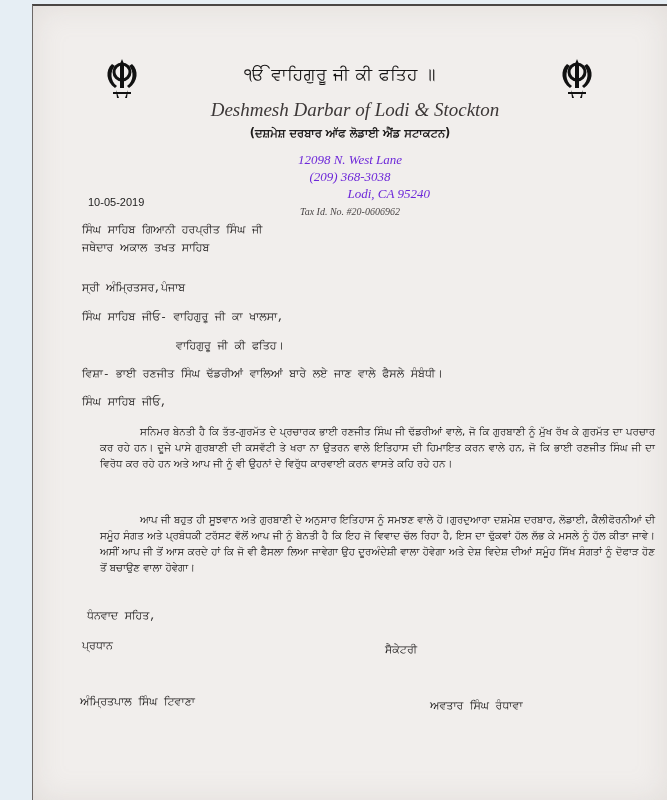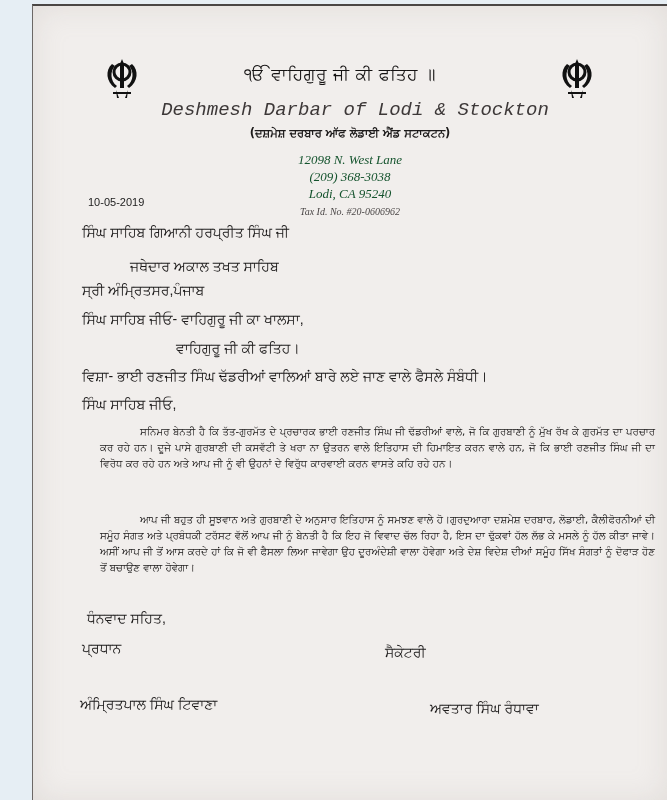--- a/index.html
+++ b/index.html
@@ -34,21 +34,21 @@
       font-family: "DejaVu Sans", sans-serif;
       font-size: 17px;
       color: #151313;
       letter-spacing: 0.5px;
     }
     .org-en {
       position: absolute;
       left: 160px; top: 99px;
       width: 390px;
       text-align: center;
-      font-family: Liberation Mono, monospace;
+      font-family: Liberation Serif, serif;
       font-style: italic;
       font-size: 19px;
       color: #3d3838;
     }
     .org-pa {
       position: absolute;
       left: 200px; top: 126px;
       width: 300px;
       text-align: center;
       font-family: "DejaVu Sans", sans-serif;
@@ -57,35 +57,35 @@
       color: #1c1a1a;
     }
     .addr {
       position: absolute;
       left: 270px;
       width: 160px;
       text-align: center;
       font-family: "Liberation Serif", serif;
       font-style: italic;
       font-size: 13px;
-      color: #14532d;
+      color: #6d28d9;
       line-height: 14px;
     }
     .addr.small { font-size: 10px; color: #4a4646; }
     .date {
       position: absolute;
       left: 88px; top: 196px;
       font-family: "Liberation Sans", sans-serif;
       font-size: 11px;
       color: #222;
     }
     .pa {
       position: absolute;
-      font-family: Liberation Sans, sans-serif;
-      font-size: 14px;
+      font-family: Liberation Mono, monospace;
+      font-size: 11px;
       color: #1b1919;
       white-space: nowrap;
     }
     .para {
       position: absolute;
       left: 82px;
       width: 555px;
       font-family: "DejaVu Sans", sans-serif;
       font-size: 10.2px;
       line-height: 16px;
@@ -122,27 +122,27 @@
     <path d="M23 32 L20 40 L22 40 Z"></path>
   </g>
 </svg>
 
 <div class="title-pa">ੴ ਵਾਹਿਗੁਰੂ ਜੀ ਕੀ ਫਤਿਹ ॥</div>
 <div class="org-en">Deshmesh Darbar of Lodi &amp; Stockton</div>
 <div class="org-pa">(ਦਸ਼ਮੇਸ਼ ਦਰਬਾਰ ਆੱਫ ਲੋਡਾਈ ਐਂਡ ਸਟਾਕਟਨ)</div>
 
 <div class="addr" style="top:153px;">12098 N. West Lane</div>
 <div class="addr" style="top:170px;">(209) 368-3038</div>
-<div class="addr" style="top:187px;">Lodi, CA  95240</div>
+<div class="addr" style="top:187px;text-align:right;">Lodi, CA  95240</div>
 <div class="addr small" style="top:205px;">Tax Id. No. #20-0606962</div>
 
 <div class="date">10-05-2019</div>
 
 <div class="pa" style="left:82px; top:224px;">ਸਿੰਘ ਸਾਹਿਬ ਗਿਆਨੀ ਹਰਪ੍ਰੀਤ ਸਿੰਘ ਜੀ</div>
-<div class="pa" style="left:82px; top:258px;margin-left:48px;">ਜਥੇਦਾਰ ਅਕਾਲ ਤਖਤ ਸਾਹਿਬ</div>
+<div class="pa" style="left:82px; top:242px;">ਜਥੇਦਾਰ ਅਕਾਲ ਤਖਤ ਸਾਹਿਬ</div>
 <div class="pa" style="left:82px; top:282px;">ਸ੍ਰੀ ਅੰਮ੍ਰਿਤਸਰ,ਪੰਜਾਬ</div>
 <div class="pa" style="left:82px; top:311px;">ਸਿੰਘ ਸਾਹਿਬ ਜੀਓ- ਵਾਹਿਗੁਰੂ ਜੀ ਕਾ ਖਾਲਸਾ,</div>
 <div class="pa" style="left:176px; top:340px;">ਵਾਹਿਗੁਰੂ ਜੀ ਕੀ ਫਤਿਹ।</div>
 
 <div class="pa" style="left:82px; top:368px;">ਵਿਸ਼ਾ- ਭਾਈ ਰਣਜੀਤ ਸਿੰਘ ਢੱਡਰੀਆਂ ਵਾਲਿਆਂ ਬਾਰੇ ਲਏ ਜਾਣ ਵਾਲੇ ਫੈਸਲੇ ਸੰਬੰਧੀ।</div>
 <div class="pa" style="left:82px; top:396px;">ਸਿੰਘ ਸਾਹਿਬ ਜੀਓ,</div>
 
 <div class="para" style="top:424px;">ਸਨਿਮਰ ਬੇਨਤੀ ਹੈ ਕਿ ਤੱਤ-ਗੁਰਮੱਤ ਦੇ ਪ੍ਰਚਾਰਕ ਭਾਈ ਰਣਜੀਤ ਸਿੰਘ ਜੀ ਢੱਡਰੀਆਂ ਵਾਲੇ, ਜੋ ਕਿ ਗੁਰਬਾਣੀ ਨੂੰ ਮੁੱਖ ਰੱਖ ਕੇ ਗੁਰਮੱਤ ਦਾ ਪਰਚਾਰ ਕਰ ਰਹੇ ਹਨ। ਦੂਜੇ ਪਾਸੇ ਗੁਰਬਾਣੀ ਦੀ ਕਸਵੱਟੀ ਤੇ ਖਰਾ ਨਾ ਉਤਰਨ ਵਾਲੇ ਇਤਿਹਾਸ ਦੀ ਹਿਮਾਇਤ ਕਰਨ ਵਾਲੇ ਹਨ, ਜੋ ਕਿ ਭਾਈ ਰਣਜੀਤ ਸਿੰਘ ਜੀ ਦਾ ਵਿਰੋਧ ਕਰ ਰਹੇ ਹਨ ਅਤੇ ਆਪ ਜੀ ਨੂੰ ਵੀ ਉਹਨਾਂ ਦੇ ਵਿਰੁੱਧ ਕਾਰਵਾਈ ਕਰਨ ਵਾਸਤੇ ਕਹਿ ਰਹੇ ਹਨ।</div>
 <div class="para" style="top:512px;">ਆਪ ਜੀ ਬਹੁਤ ਹੀ ਸੂਝਵਾਨ ਅਤੇ ਗੁਰਬਾਣੀ ਦੇ ਅਨੁਸਾਰ ਇਤਿਹਾਸ ਨੂੰ ਸਮਝਣ ਵਾਲੇ ਹੋ।ਗੁਰਦੁਆਰਾ ਦਸ਼ਮੇਸ਼ ਦਰਬਾਰ, ਲੋਡਾਈ, ਕੈਲੀਫੋਰਨੀਆਂ ਦੀ ਸਮੂੰਹ ਸੰਗਤ ਅਤੇ ਪ੍ਰਬੰਧਕੀ ਟਰੱਸਟ ਵੱਲੋਂ ਆਪ ਜੀ ਨੂੰ ਬੇਨਤੀ ਹੈ ਕਿ ਇਹ ਜੋ ਵਿਵਾਦ ਚੱਲ ਰਿਹਾ ਹੈ, ਇਸ ਦਾ ਢੁੱਕਵਾਂ ਹੱਲ ਲੱਭ ਕੇ ਮਸਲੇ ਨੂੰ ਹੱਲ ਕੀਤਾ ਜਾਵੇ।ਅਸੀਂ ਆਪ ਜੀ ਤੋਂ ਆਸ ਕਰਦੇ ਹਾਂ ਕਿ ਜੋ ਵੀ ਫੈਸਲਾ ਲਿਆ ਜਾਵੇਗਾ ਉਹ ਦੂਰਅੰਦੇਸ਼ੀ ਵਾਲਾ ਹੋਵੇਗਾ ਅਤੇ ਦੇਸ਼ ਵਿਦੇਸ਼ ਦੀਆਂ ਸਮੂੰਹ ਸਿੱਖ ਸੰਗਤਾਂ ਨੂੰ ਦੋਫਾੜ ਹੋਣ ਤੋਂ ਬਚਾਉਣ ਵਾਲਾ ਹੋਵੇਗਾ।</div>
 

